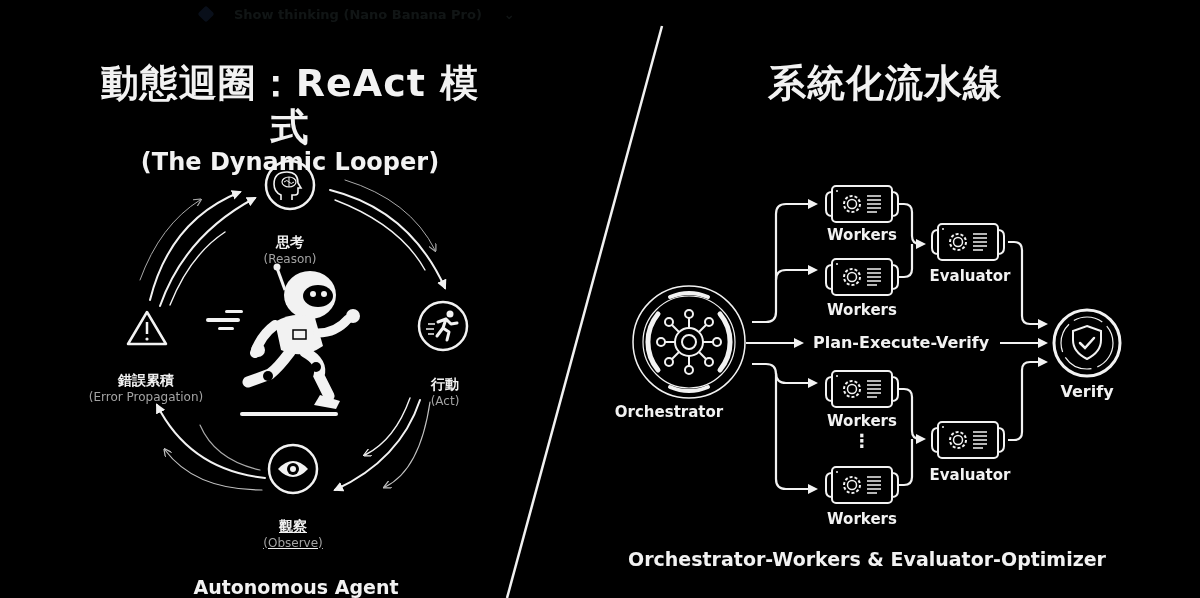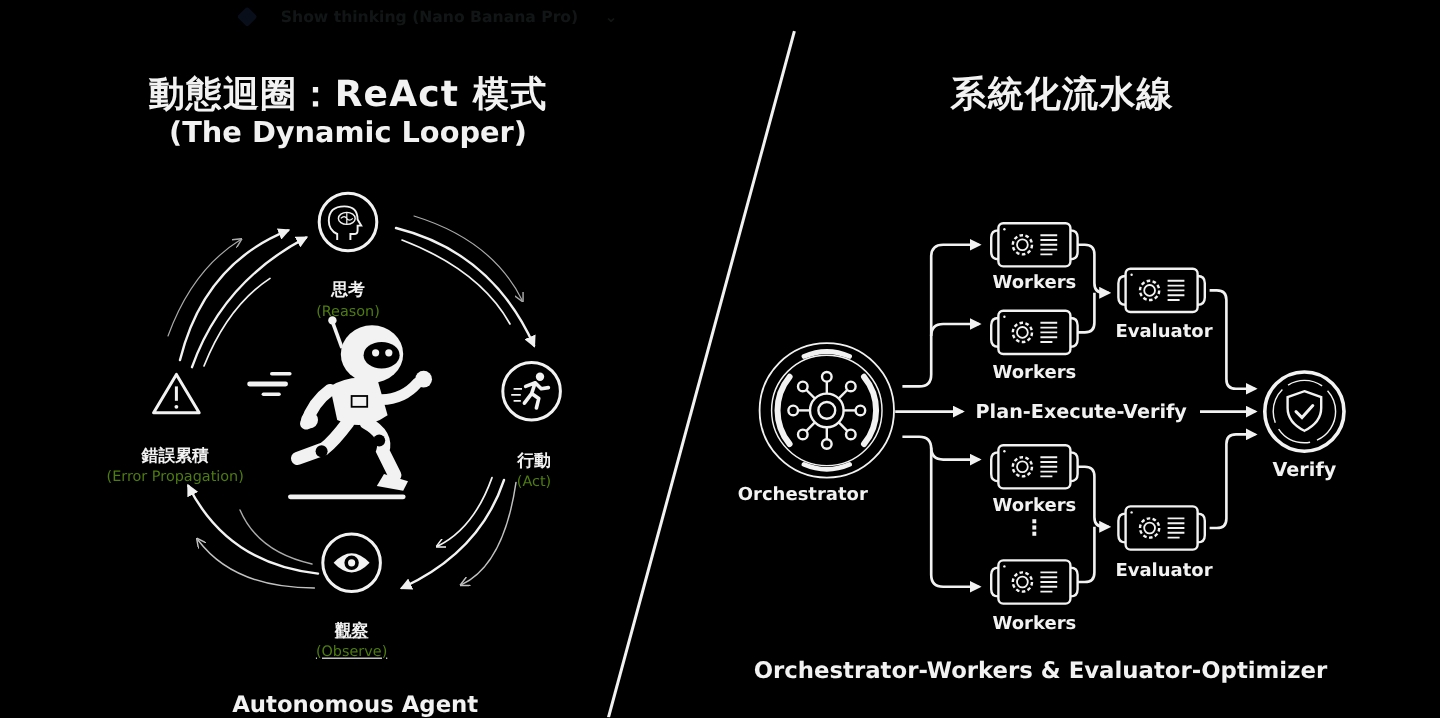--- a/index.html
+++ b/index.html
@@ -2,24 +2,24 @@
 <html><head>
 <meta charset="utf-8">
 <style>
   html, body { margin:0; padding:0; background:#000; }
   body { width:1200px; height:598px; overflow:hidden; position:relative; color:#f2f2f2;
          font-family:"DejaVu Sans","Liberation Sans",sans-serif; }
   .abs { position:absolute; }
   .topbar { left:200px; top:3px; height:22px; display:flex; align-items:center; gap:22px; opacity:0.12; font-size:13px; font-weight:bold; color:#8aa; }
   .topbar .spark { width:12px; height:12px; background:#4a7bd6; transform:rotate(45deg); border-radius:2px; }
   .title { text-align:center; font-weight:bold; line-height:1.15; }
-  .title .zh { font-size:30px; letter-spacing:1px; }
+  .title .zh { font-size:38px; letter-spacing:1px; }
   .title .en { font-size:24px; }
   .lbl { text-align:center; font-weight:bold; font-size:14px; line-height:1.25; white-space:nowrap; transform:translateX(-50%);margin-top:20px; }
-  .lbl .sub { font-weight:normal; font-size:12px; color:#4d7c0f; }
+  .lbl .sub { font-weight:normal; font-size:12px; color:#a3a3a3; }
   .wlbl { font-weight:bold; font-size:15px; white-space:nowrap; transform:translateX(-50%); }
   .footer { font-weight:bold; font-size:19px; white-space:nowrap; transform:translateX(-50%); }
   svg { position:absolute; left:0; top:0; }
 </style>
 </head>
 <body>
 
 <div class="abs topbar">
   <span class="spark"></span>
   <span>Show thinking (Nano Banana Pro)</span>

